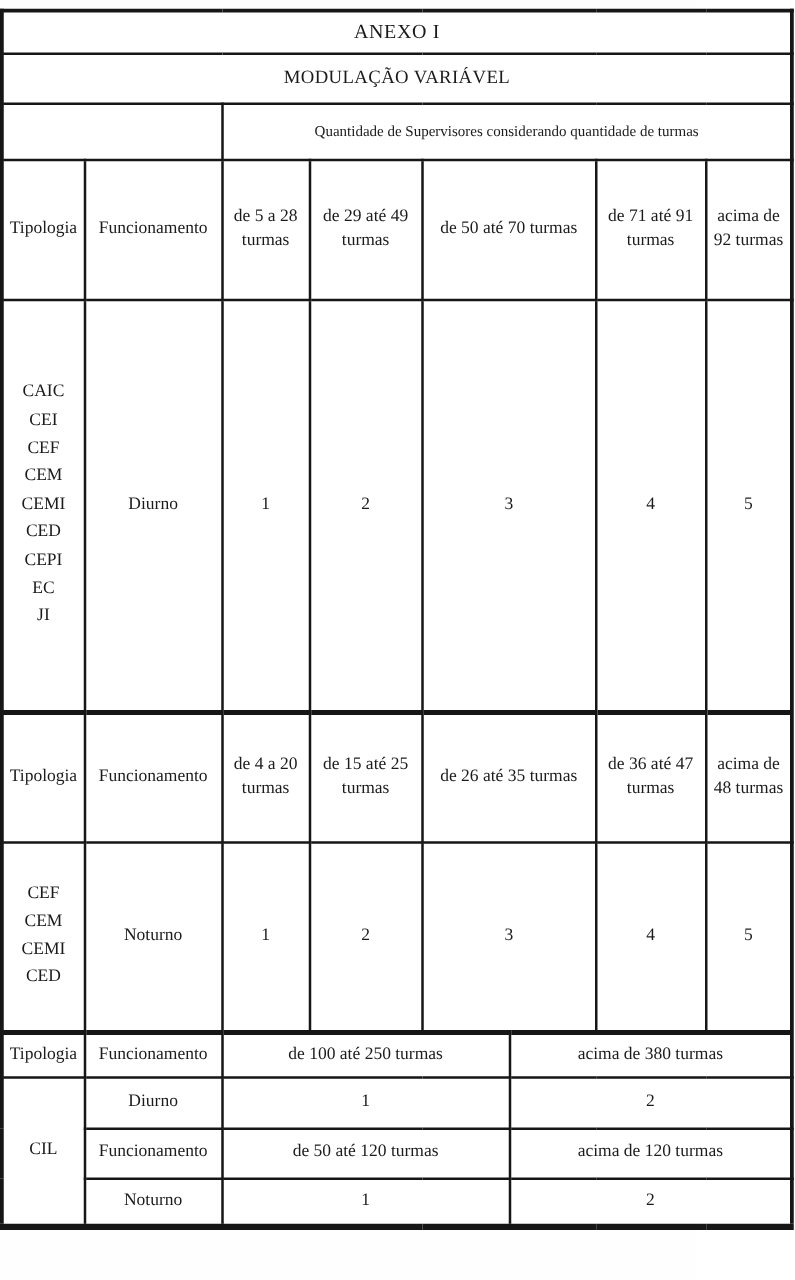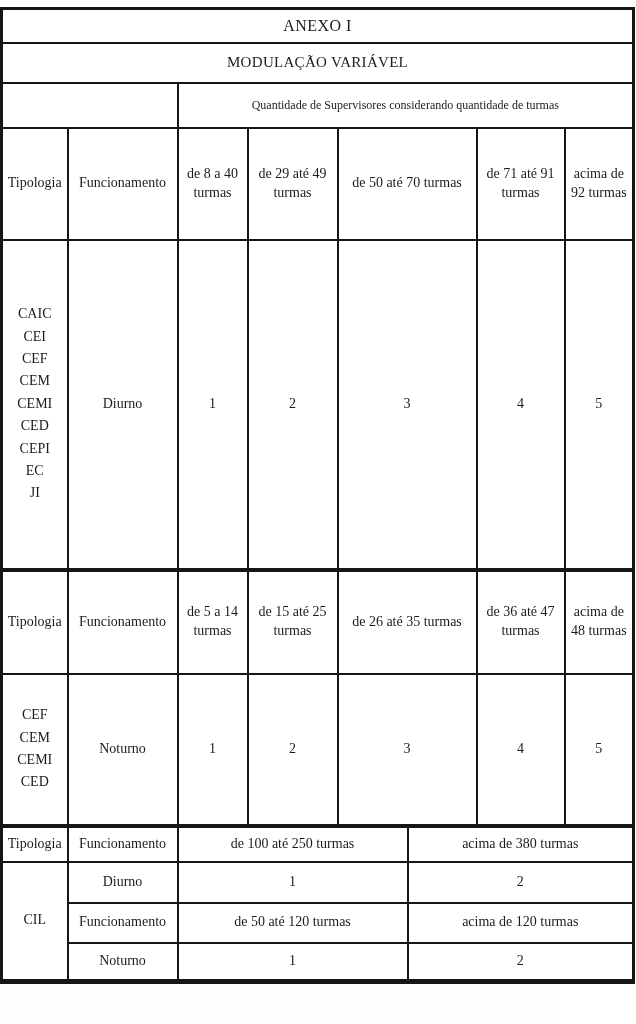--- a/index.html
+++ b/index.html
@@ -84,21 +84,21 @@
       <td colspan="8" class="subtitle-cell">MODULAÇÃO VARIÁVEL</td>
     </tr>
     <tr class="r-qty">
       <td colspan="2"></td>
       <td colspan="6" class="qty-cell">Quantidade de Supervisores considerando quantidade de turmas</td>
     </tr>
 
     <tr class="r-head1">
       <td>Tipologia</td>
       <td>Funcionamento</td>
-      <td>de 8 a 40 turmas</td>
+      <td>de 5 a 28 turmas</td>
       <td>de 29 até 49 turmas</td>
       <td colspan="2">de 50 até 70 turmas</td>
       <td>de 71 até 91 turmas</td>
       <td>acima de 92 turmas</td>
     </tr>
     <tr class="r-big">
       <td class="tip-list">CAIC
 CEI
 CEF
 CEM
@@ -111,21 +111,21 @@
       <td>1</td>
       <td>2</td>
       <td colspan="2">3</td>
       <td>4</td>
       <td>5</td>
     </tr>
 
     <tr class="r-head2 sec-sep">
       <td>Tipologia</td>
       <td>Funcionamento</td>
-      <td>de 5 a 14 turmas</td>
+      <td>de 4 a 20 turmas</td>
       <td>de 15 até 25 turmas</td>
       <td colspan="2">de 26 até 35 turmas</td>
       <td>de 36 até 47 turmas</td>
       <td>acima de 48 turmas</td>
     </tr>
     <tr class="r-not">
       <td class="tip-list">CEF
 CEM
 CEMI
 CED</td>

